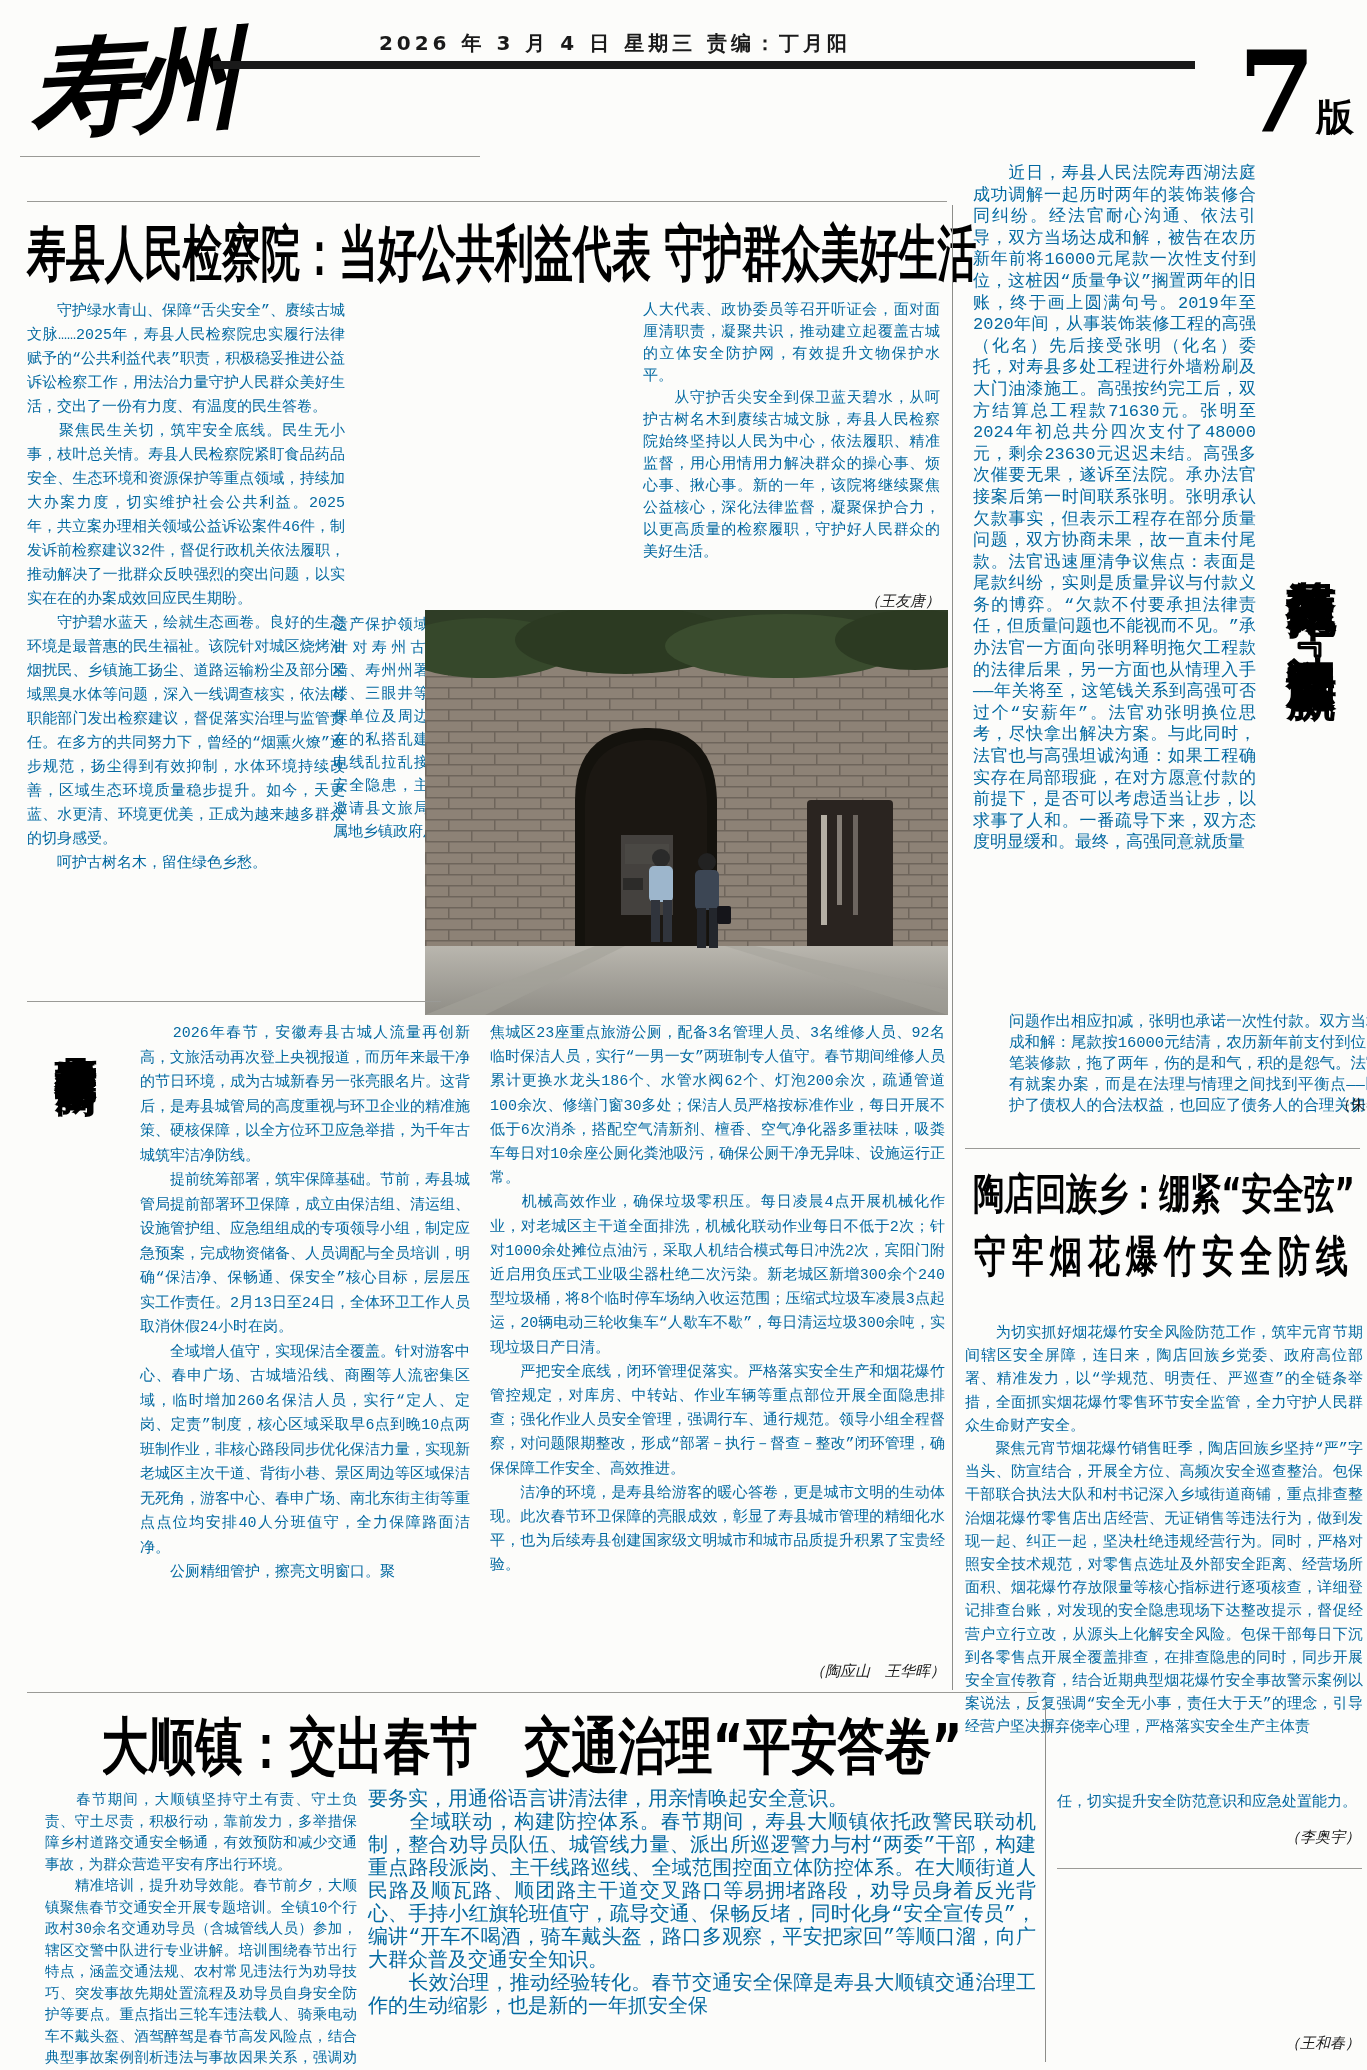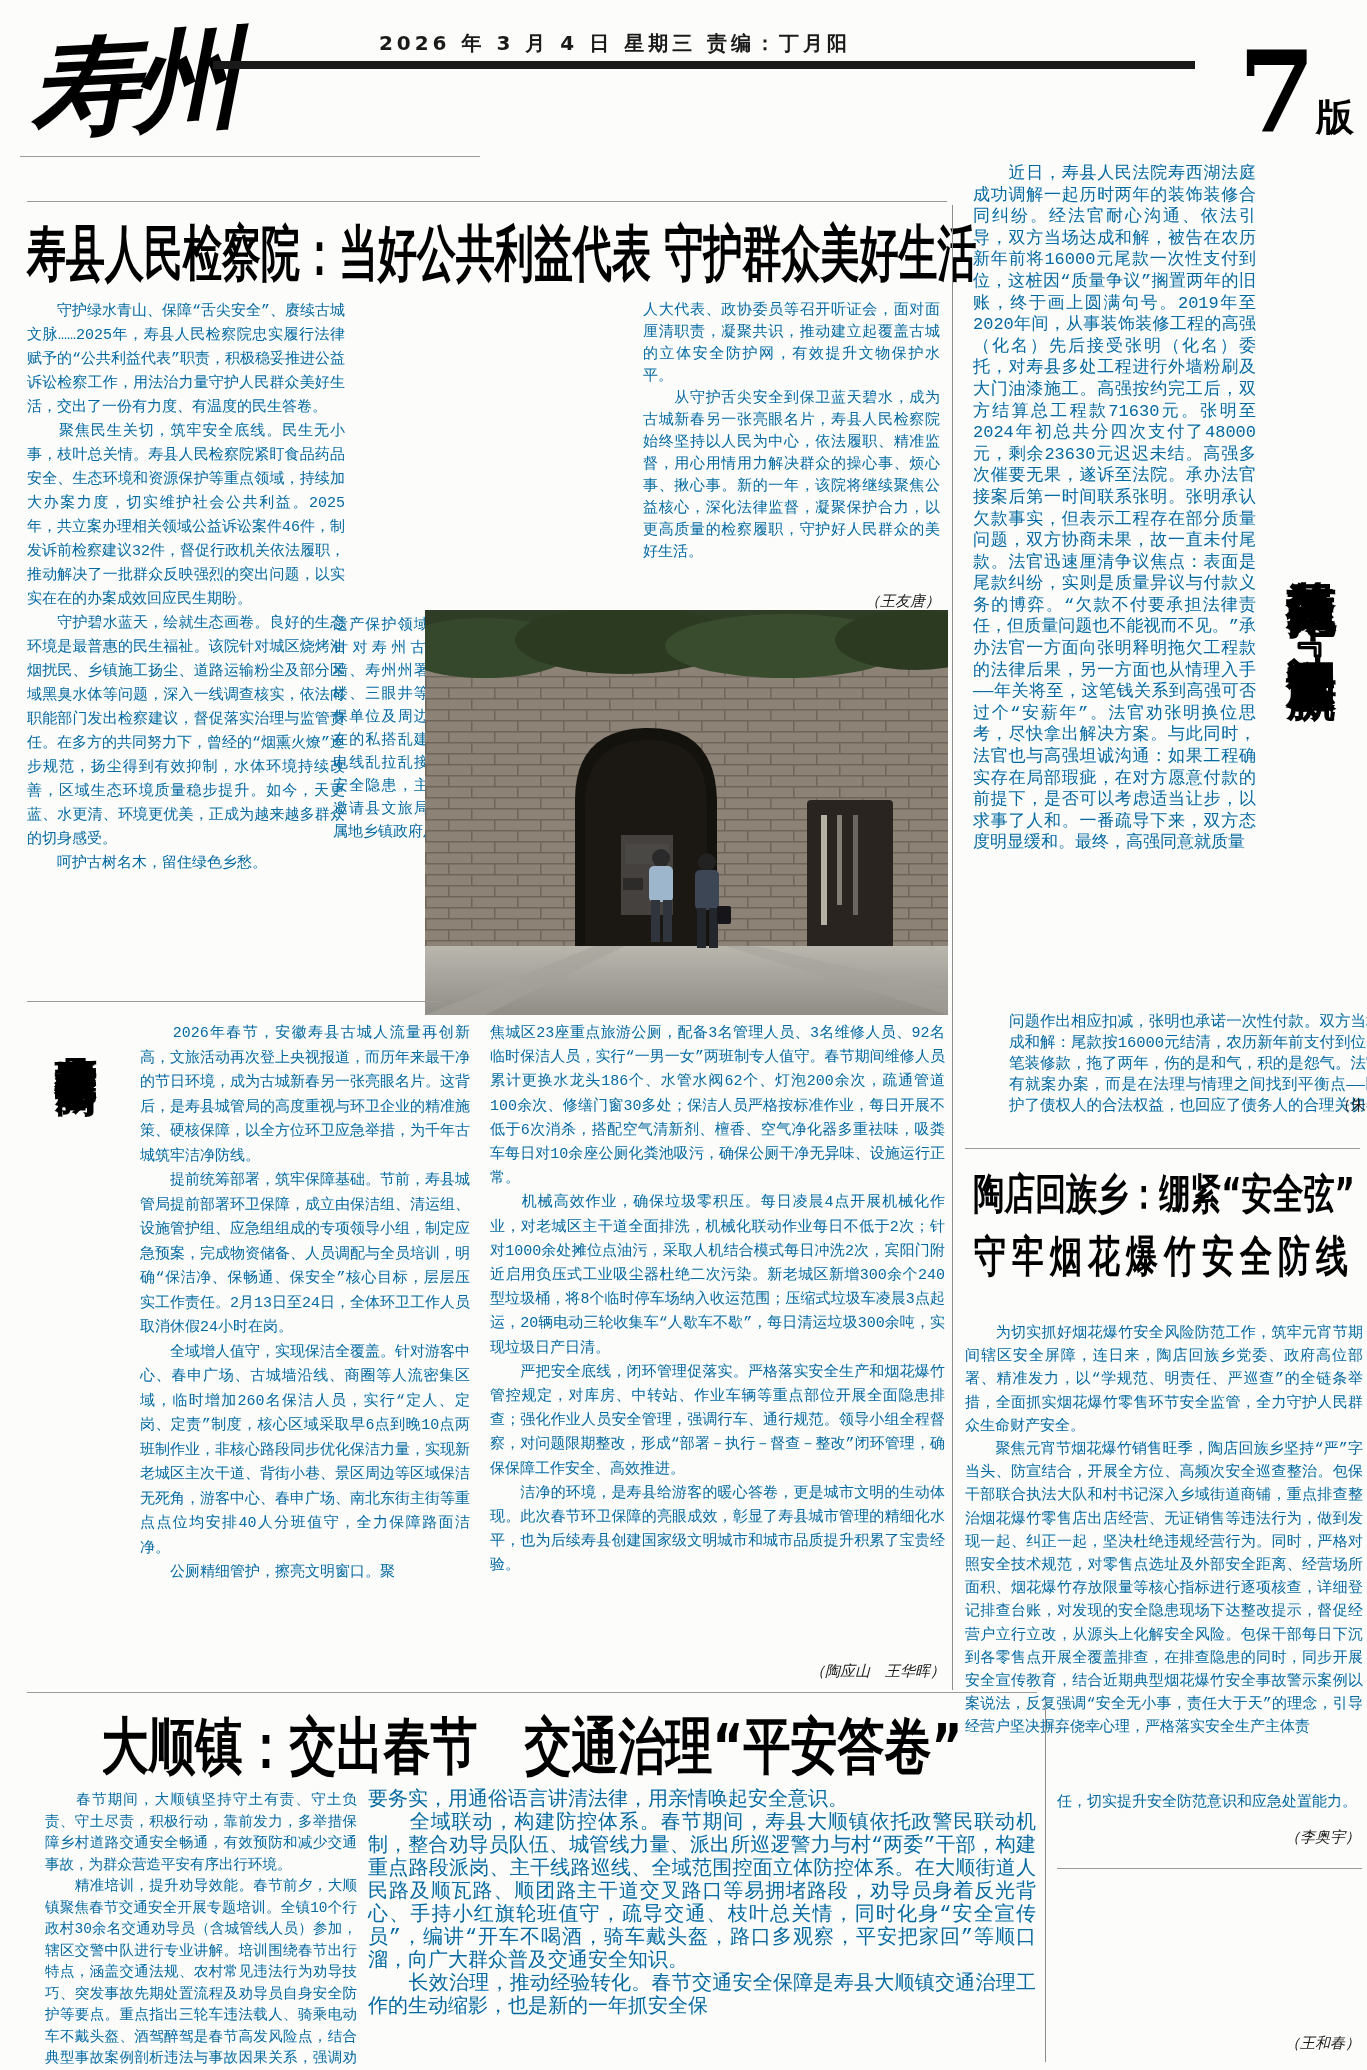--- a/index.html
+++ b/index.html
@@ -43,21 +43,21 @@
 
   <div class="abs bodytxt" style="left:27px;top:300px;width:318px;height:712px;">　　守护绿水青山、保障“舌尖安全”、赓续古城文脉……2025年，寿县人民检察院忠实履行法律赋予的“公共利益代表”职责，积极稳妥推进公益诉讼检察工作，用法治力量守护人民群众美好生活，交出了一份有力度、有温度的民生答卷。
 　　聚焦民生关切，筑牢安全底线。民生无小事，枝叶总关情。寿县人民检察院紧盯食品药品安全、生态环境和资源保护等重点领域，持续加大办案力度，切实维护社会公共利益。2025年，共立案办理相关领域公益诉讼案件46件，制发诉前检察建议32件，督促行政机关依法履职，推动解决了一批群众反映强烈的突出问题，以实实在在的办案成效回应民生期盼。
 　　守护碧水蓝天，绘就生态画卷。良好的生态环境是最普惠的民生福祉。该院针对城区烧烤油烟扰民、乡镇施工扬尘、道路运输粉尘及部分区域黑臭水体等问题，深入一线调查核实，依法向职能部门发出检察建议，督促落实治理与监管责任。在多方的共同努力下，曾经的“烟熏火燎”逐步规范，扬尘得到有效抑制，水体环境持续改善，区域生态环境质量稳步提升。如今，天更蓝、水更清、环境更优美，正成为越来越多群众的切身感受。
 　　呵护古树名木，留住绿色乡愁。</div>
 
 
   <div class="abs bodytxt" style="left:333px;top:614px;width:112px;height:372px;line-height:23px;">遗产保护领域。针对寿州古城墙、寿州州署谯楼、三眼井等文保单位及周边存在的私搭乱建、电线乱拉乱接等安全隐患，主动邀请县文旅局、属地乡镇政府及</div>
 
   <div class="abs bodytxt" style="left:643px;top:300px;width:297px;height:288px;line-height:22px;">人大代表、政协委员等召开听证会，面对面厘清职责，凝聚共识，推动建立起覆盖古城的立体安全防护网，有效提升文物保护水平。
-　　从守护舌尖安全到保卫蓝天碧水，成为古城新春另一张亮眼名片，寿县人民检察院始终坚持以人民为中心，依法履职、精准监督，用心用情用力解决群众的操心事、烦心事、揪心事。新的一年，该院将继续聚焦公益核心，深化法律监督，凝聚保护合力，以更高质量的检察履职，守护好人民群众的美好生活。</div>
+　　从守护舌尖安全到保卫蓝天碧水，从呵护古树名木到赓续古城文脉，寿县人民检察院始终坚持以人民为中心，依法履职、精准监督，用心用情用力解决群众的操心事、烦心事、揪心事。新的一年，该院将继续聚焦公益核心，深化法律监督，凝聚保护合力，以更高质量的检察履职，守护好人民群众的美好生活。</div>
 
   <div class="byline" style="left:790px;top:592px;width:150px;font-style:italic;">（王友唐）</div>
 
   <div class="abs" style="left:425px;top:610px;width:523px;height:405px;overflow:hidden;background:#777;">
     <svg width="523" height="405" viewBox="0 0 523 405">
       <defs>
         <pattern id="brick" width="46" height="22" patternUnits="userSpaceOnUse">
           <rect width="46" height="22" fill="#8d8276"></rect>
           <rect y="0" width="46" height="1.5" fill="#6e655b"></rect>
           <rect y="11" width="46" height="1.5" fill="#6e655b"></rect>
@@ -160,19 +160,19 @@
   <div class="rule-thin" style="left:27px;top:1692px;width:1010px;"></div>
   <div class="rule-v" style="left:1045px;top:1700px;height:362px;"></div>
 
   <div class="abs headline" style="left:27px;top:1706px;width:1010px;text-align:center;font-size:47px;
               transform:scaleY(1.3);transform-origin:top center;white-space:nowrap;">大顺镇：交出春节　交通治理“平安答卷”</div>
 
   <div class="abs bodytxt" style="left:45px;top:1790px;width:312px;height:270px;font-size:14.5px;line-height:21.5px;">　　春节期间，大顺镇坚持守土有责、守土负责、守土尽责，积极行动，靠前发力，多举措保障乡村道路交通安全畅通，有效预防和减少交通事故，为群众营造平安有序出行环境。
 　　精准培训，提升劝导效能。春节前夕，大顺镇聚焦春节交通安全开展专题培训。全镇10个行政村30余名交通劝导员（含城管线人员）参加，辖区交警中队进行专业讲解。培训围绕春节出行特点，涵盖交通法规、农村常见违法行为劝导技巧、突发事故先期处置流程及劝导员自身安全防护等要点。重点指出三轮车违法载人、骑乘电动车不戴头盔、酒驾醉驾是春节高发风险点，结合典型事故案例剖析违法与事故因果关系，强调劝导工作</div>
 
   <div class="abs bodytxt" style="left:368px;top:1788px;width:668px;height:278px;font-size:20px;line-height:23px;">要务实，用通俗语言讲清法律，用亲情唤起安全意识。
-　　全域联动，构建防控体系。春节期间，寿县大顺镇依托政警民联动机制，整合劝导员队伍、城管线力量、派出所巡逻警力与村“两委”干部，构建重点路段派岗、主干线路巡线、全域范围控面立体防控体系。在大顺街道人民路及顺瓦路、顺团路主干道交叉路口等易拥堵路段，劝导员身着反光背心、手持小红旗轮班值守，疏导交通、枝叶总关情，同时化身“安全宣传员”，编讲“开车不喝酒，骑车戴头盔，路口多观察，平安把家回”等顺口溜，向广大群众普及交通安全知识。
+　　全域联动，构建防控体系。春节期间，寿县大顺镇依托政警民联动机制，整合劝导员队伍、城管线力量、派出所巡逻警力与村“两委”干部，构建重点路段派岗、主干线路巡线、全域范围控面立体防控体系。在大顺街道人民路及顺瓦路、顺团路主干道交叉路口等易拥堵路段，劝导员身着反光背心、手持小红旗轮班值守，疏导交通、保畅反堵，同时化身“安全宣传员”，编讲“开车不喝酒，骑车戴头盔，路口多观察，平安把家回”等顺口溜，向广大群众普及交通安全知识。
 　　长效治理，推动经验转化。春节交通安全保障是寿县大顺镇交通治理工作的生动缩影，也是新的一年抓安全保</div>
 
 
   <div class="byline" style="left:1230px;top:2034px;width:130px;font-style:italic;">（王和春）</div>
 
 </div>
 
 </body></html>

